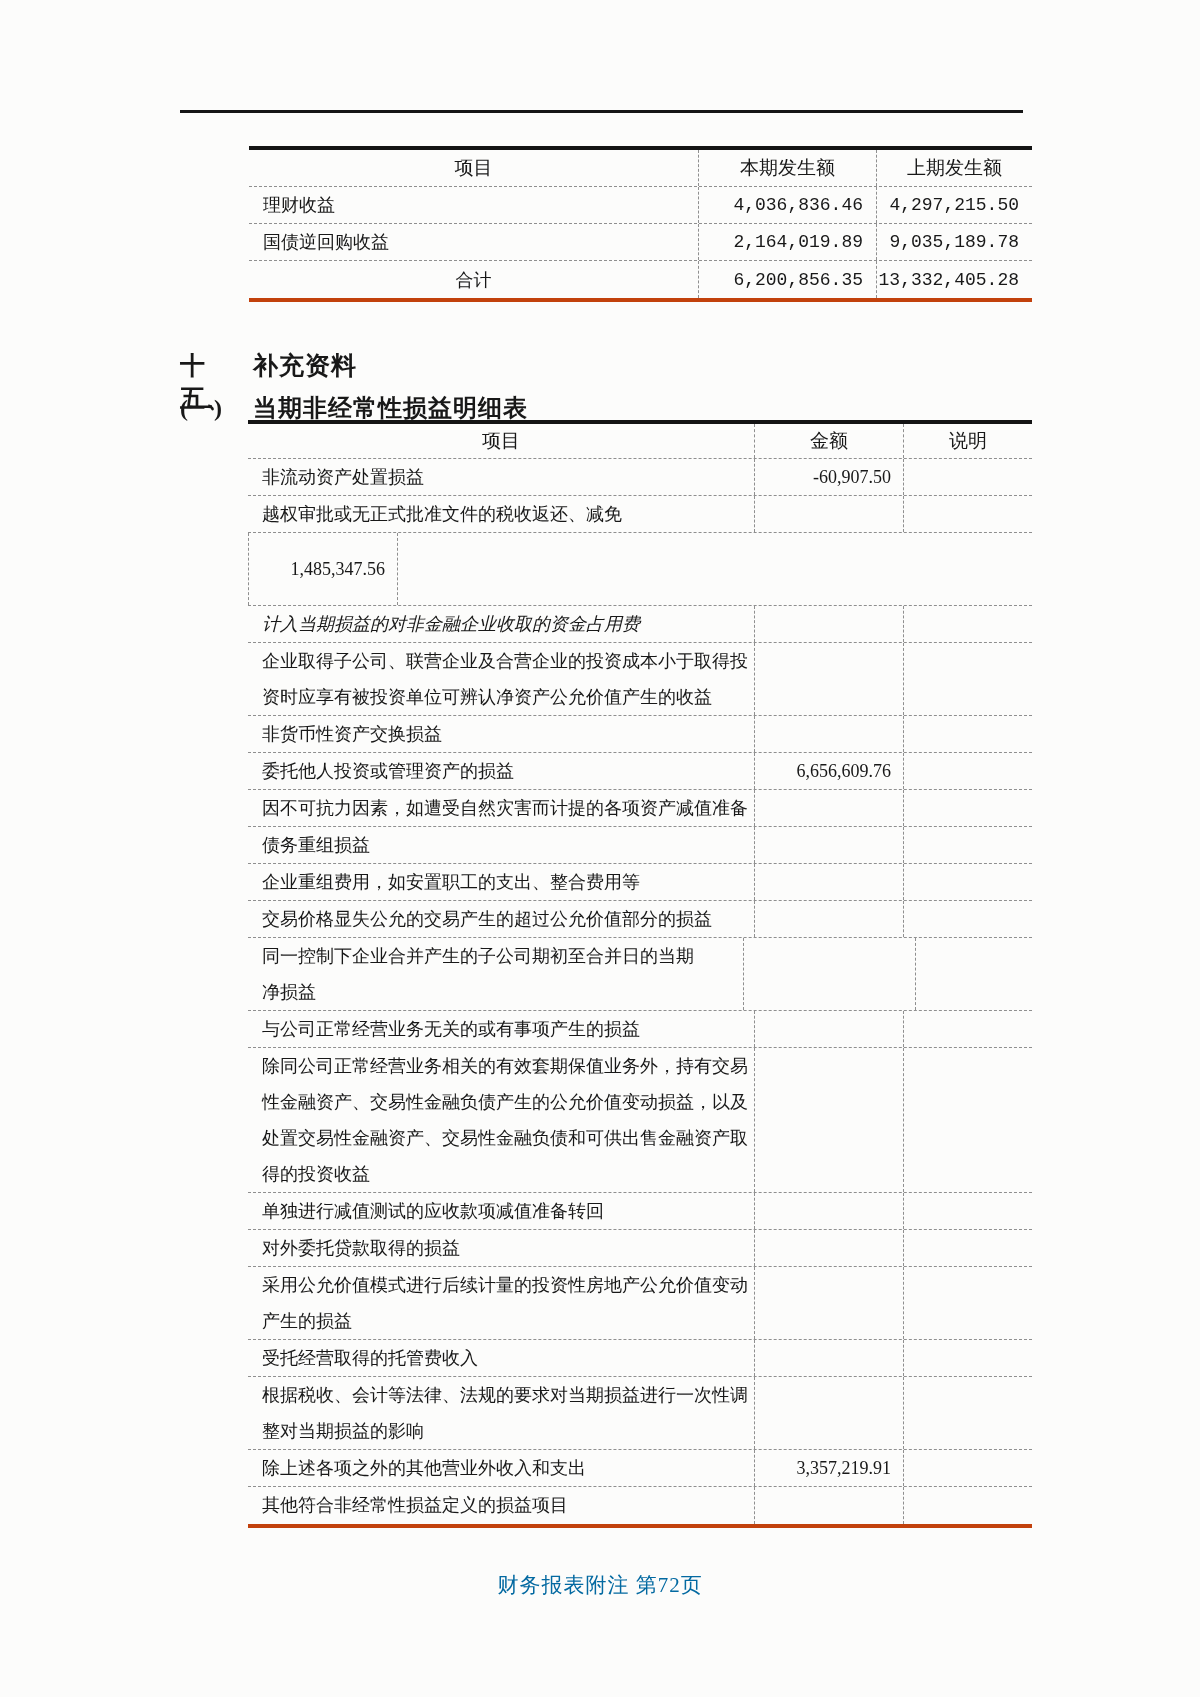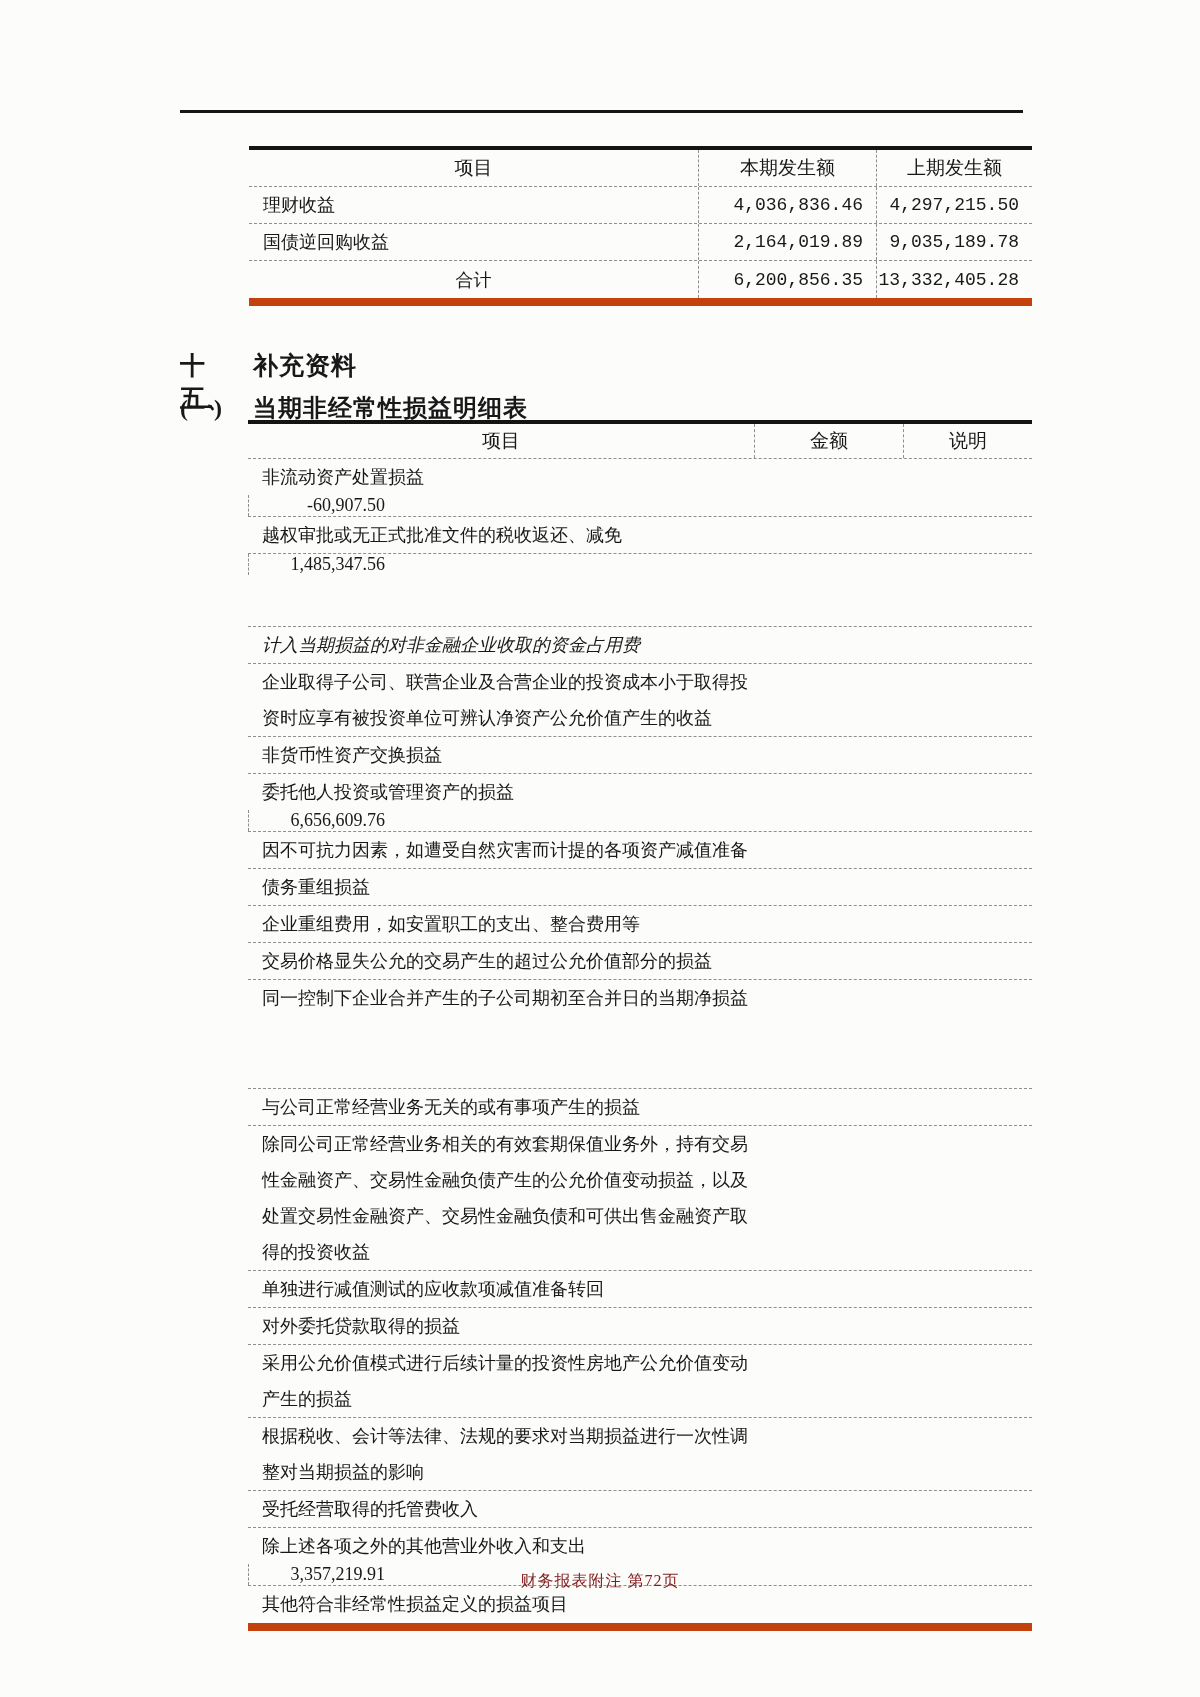--- a/index.html
+++ b/index.html
@@ -10,21 +10,21 @@
     color:#181818;
     font-family:"Liberation Serif","DejaVu Serif",serif;
     overflow:hidden;
   }
   .abs { position:absolute; }
 
   
   .top-rule { left:180px; top:110px; width:843px; height:3px; background:#161616; }
 
   
-  .tbl { border-top:4px solid #141414; border-bottom:8px solid #c2410c; background:transparent; }
+  .tbl { border-top:4px solid #141414; border-bottom:4px solid #c2410c; background:transparent; }
   .trow { display:flex; width:100%; border-bottom:1px dashed #8f8f8f; }
   .trow:last-child { border-bottom:none; }
   .cell { overflow:hidden; }
   .vline { border-left:1px dashed #8f8f8f; }
 
   
   .t1 { left:249px; top:146px; width:783px; }
   .t1 .hrow { height:37px; }
   .t1 .hcell { display:flex; align-items:center; justify-content:center; font-size:19px; }
   .t1 .c-item  { width:449px; }
@@ -40,27 +40,27 @@
   .h2 { left:180px; top:392px; display:flex; font-weight:700; font-size:24px; letter-spacing:1px; }
   .h1 .lab, .h2 .lab { width:73px; flex:0 0 73px; }
 
   
   .t2 { left:248px; top:420px; width:784px; }
   .t2 .hrow { height:35px; }
   .t2 .hcell { display:flex; align-items:center; justify-content:center; font-size:19px; }
   .t2 .c-item { width:506px; }
   .t2 .c-amt  { width:149px; }
   .t2 .c-note { width:129px; }
-  .t2 .brow { font-size:18px; min-height:37px;flex-direction:column; }
+  .t2 .brow { font-size:18px; min-height:37px; }
   .t2 .brow .c-item { padding:0 6px 0 14px; line-height:36px; }
   .t2 .brow .c-amt { display:flex; align-items:center; justify-content:flex-end; padding-right:12px; }
   .t2 .brow .c-note { display:block; }
 
   
-  .footer { left:0; right:0; top:1571px; text-align:center; font-size:16px; letter-spacing:1px; color:#7f1d1d; }
+  .footer { left:0; right:0; top:1571px; text-align:center; font-size:21px; letter-spacing:1px; color:#0369a1; }
 </style>
 </head>
 <body>
 
 <div class="abs top-rule"></div>
 
 <div class="abs tbl t1">
   <div class="trow hrow">
     <div class="cell hcell c-item">项目</div>
     <div class="cell hcell c-cur vline">本期发生额</div>
@@ -178,27 +178,27 @@
       <div class="trow brow" style="min-height: 37px;">
     <div class="cell c-item">对外委托贷款取得的损益</div>
     <div class="cell c-amt vline"></div>
     <div class="cell c-note vline"></div>
   </div>
       <div class="trow brow" style="min-height: 73px;">
     <div class="cell c-item">采用公允价值模式进行后续计量的投资性房地产公允价值变动产生的损益</div>
     <div class="cell c-amt vline"></div>
     <div class="cell c-note vline"></div>
   </div>
+      <div class="trow brow" style="min-height: 37px;">
+    <div class="cell c-item">受托经营取得的托管费收入</div>
+    <div class="cell c-amt vline"></div>
+    <div class="cell c-note vline"></div>
+  </div>
       <div class="trow brow" style="min-height: 73px;">
     <div class="cell c-item">根据税收、会计等法律、法规的要求对当期损益进行一次性调整对当期损益的影响</div>
-    <div class="cell c-amt vline"></div>
-    <div class="cell c-note vline"></div>
-  </div>
-      <div class="trow brow" style="min-height: 37px;">
-    <div class="cell c-item">受托经营取得的托管费收入</div>
     <div class="cell c-amt vline"></div>
     <div class="cell c-note vline"></div>
   </div>
       <div class="trow brow" style="min-height: 37px;">
     <div class="cell c-item">除上述各项之外的其他营业外收入和支出</div>
     <div class="cell c-amt vline">3,357,219.91</div>
     <div class="cell c-note vline"></div>
   </div>
       <div class="trow brow" style="min-height: 37px;">
     <div class="cell c-item">其他符合非经常性损益定义的损益项目</div>

